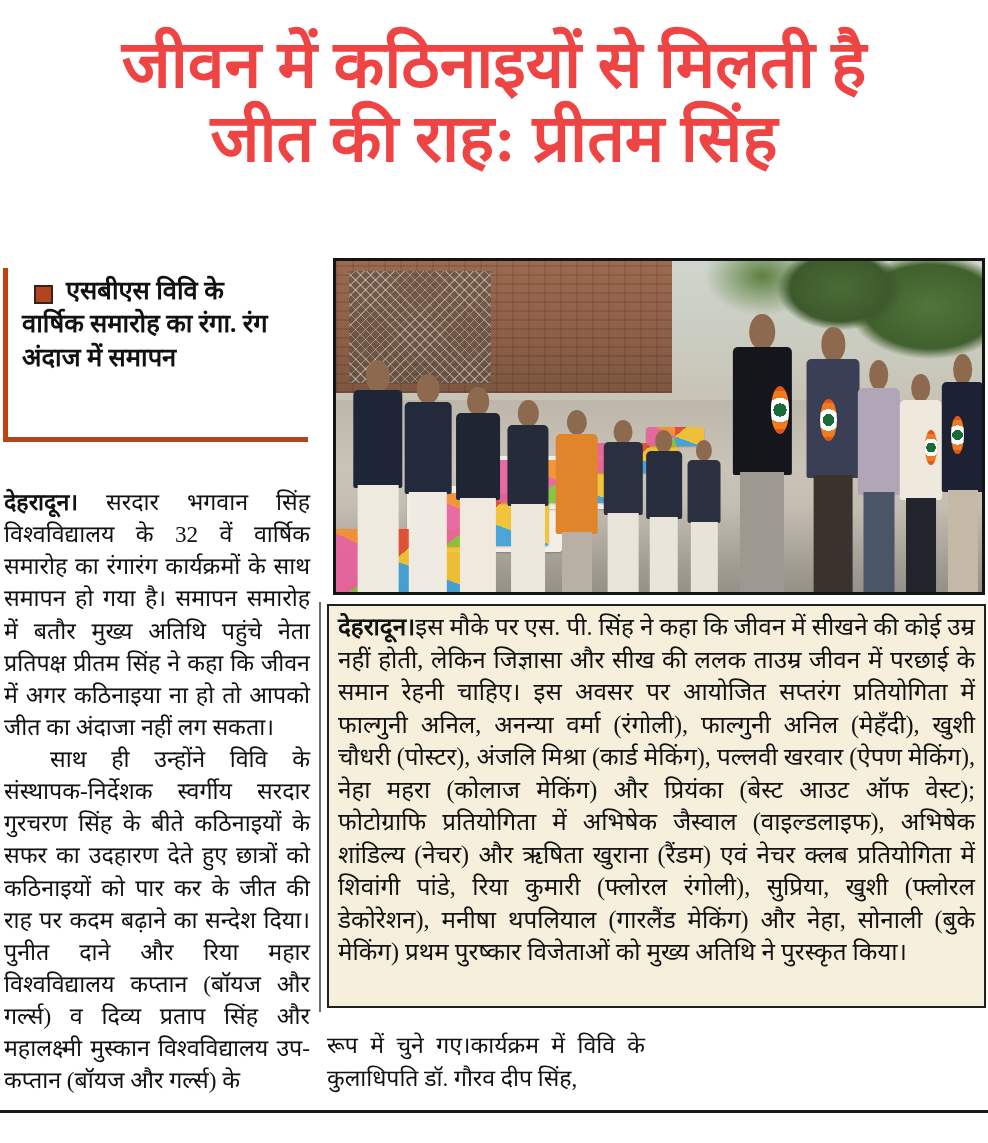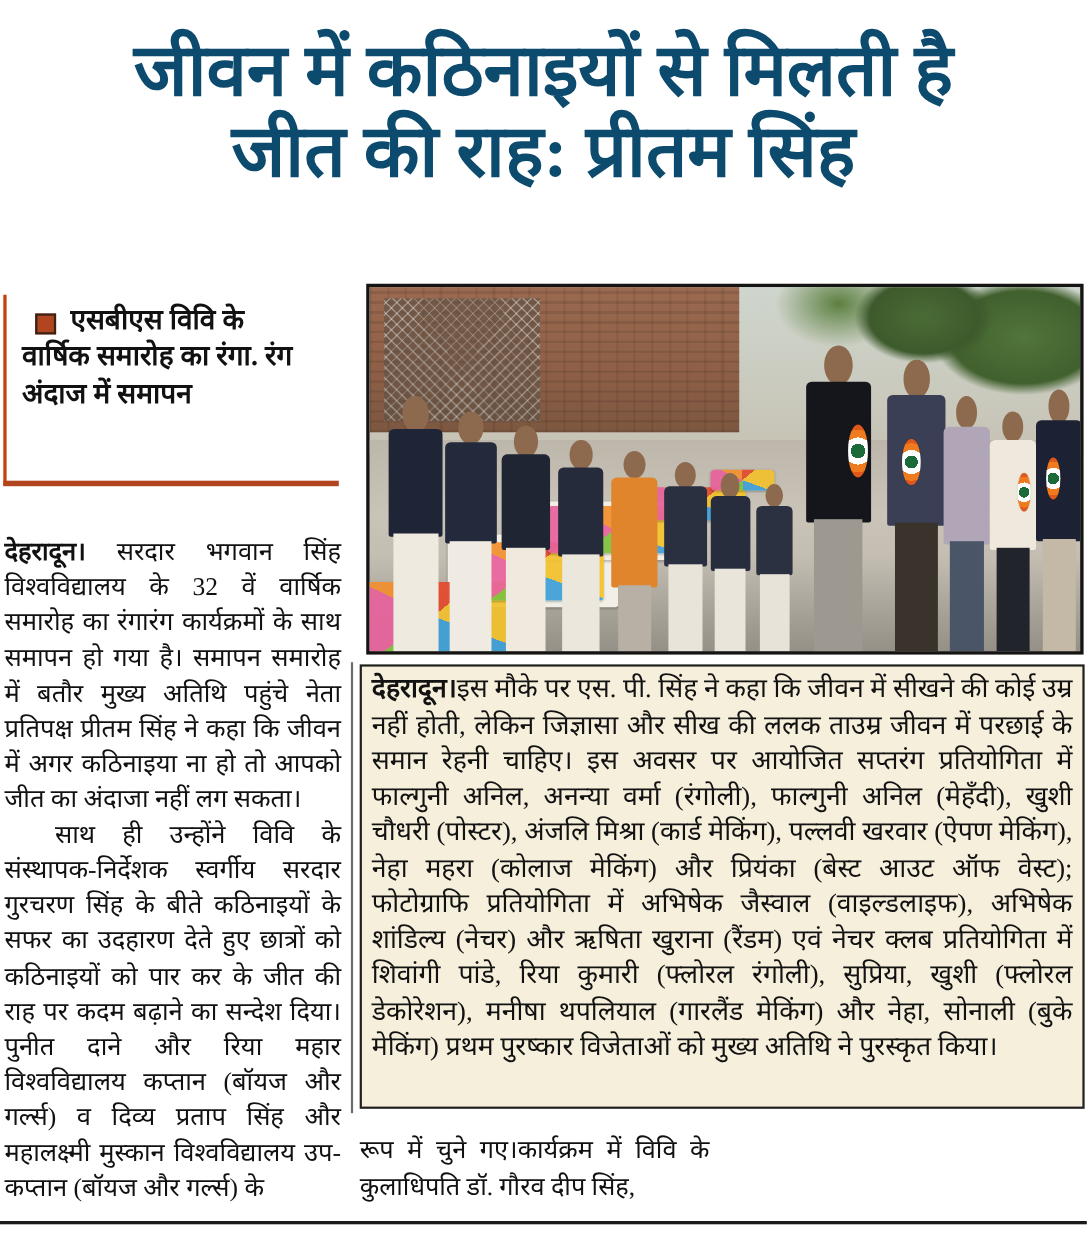--- a/index.html
+++ b/index.html
@@ -21,42 +21,42 @@
     position: absolute;
     left: 0;
     top: 28px;
     width: 988px;
     text-align: center;
     font-family: "Liberation Serif", "DejaVu Serif", serif;
     font-weight: bold;
     font-size: 66px;
     line-height: 1.12;
     letter-spacing: 0px;
-    color: #0c4a6e;
+    color: #ef4444;
   }
   .headline .hl-line { display: block; white-space: nowrap; }
   .headline .hl-line.l2 { font-size: 66px; }
 
   
   .left-col {
     position: absolute;
     left: 0;
     top: 258px;
     width: 316px;
     height: 855px;
   }
 
   
   .kicker-wrap {
     position: absolute;
     left: 3px;
     top: 10px;
     width: 305px;
     height: 174px;
-    border-left: 3px solid #c2410c;
+    border-left: 5px solid #c2410c;
     border-bottom: 5px solid #b1451f;
     box-sizing: border-box;
     padding-left: 20px;
   }
   .kicker {
     position: absolute;
     left: 14px;
     top: 6px;
     width: 286px;
     font-weight: bold;

